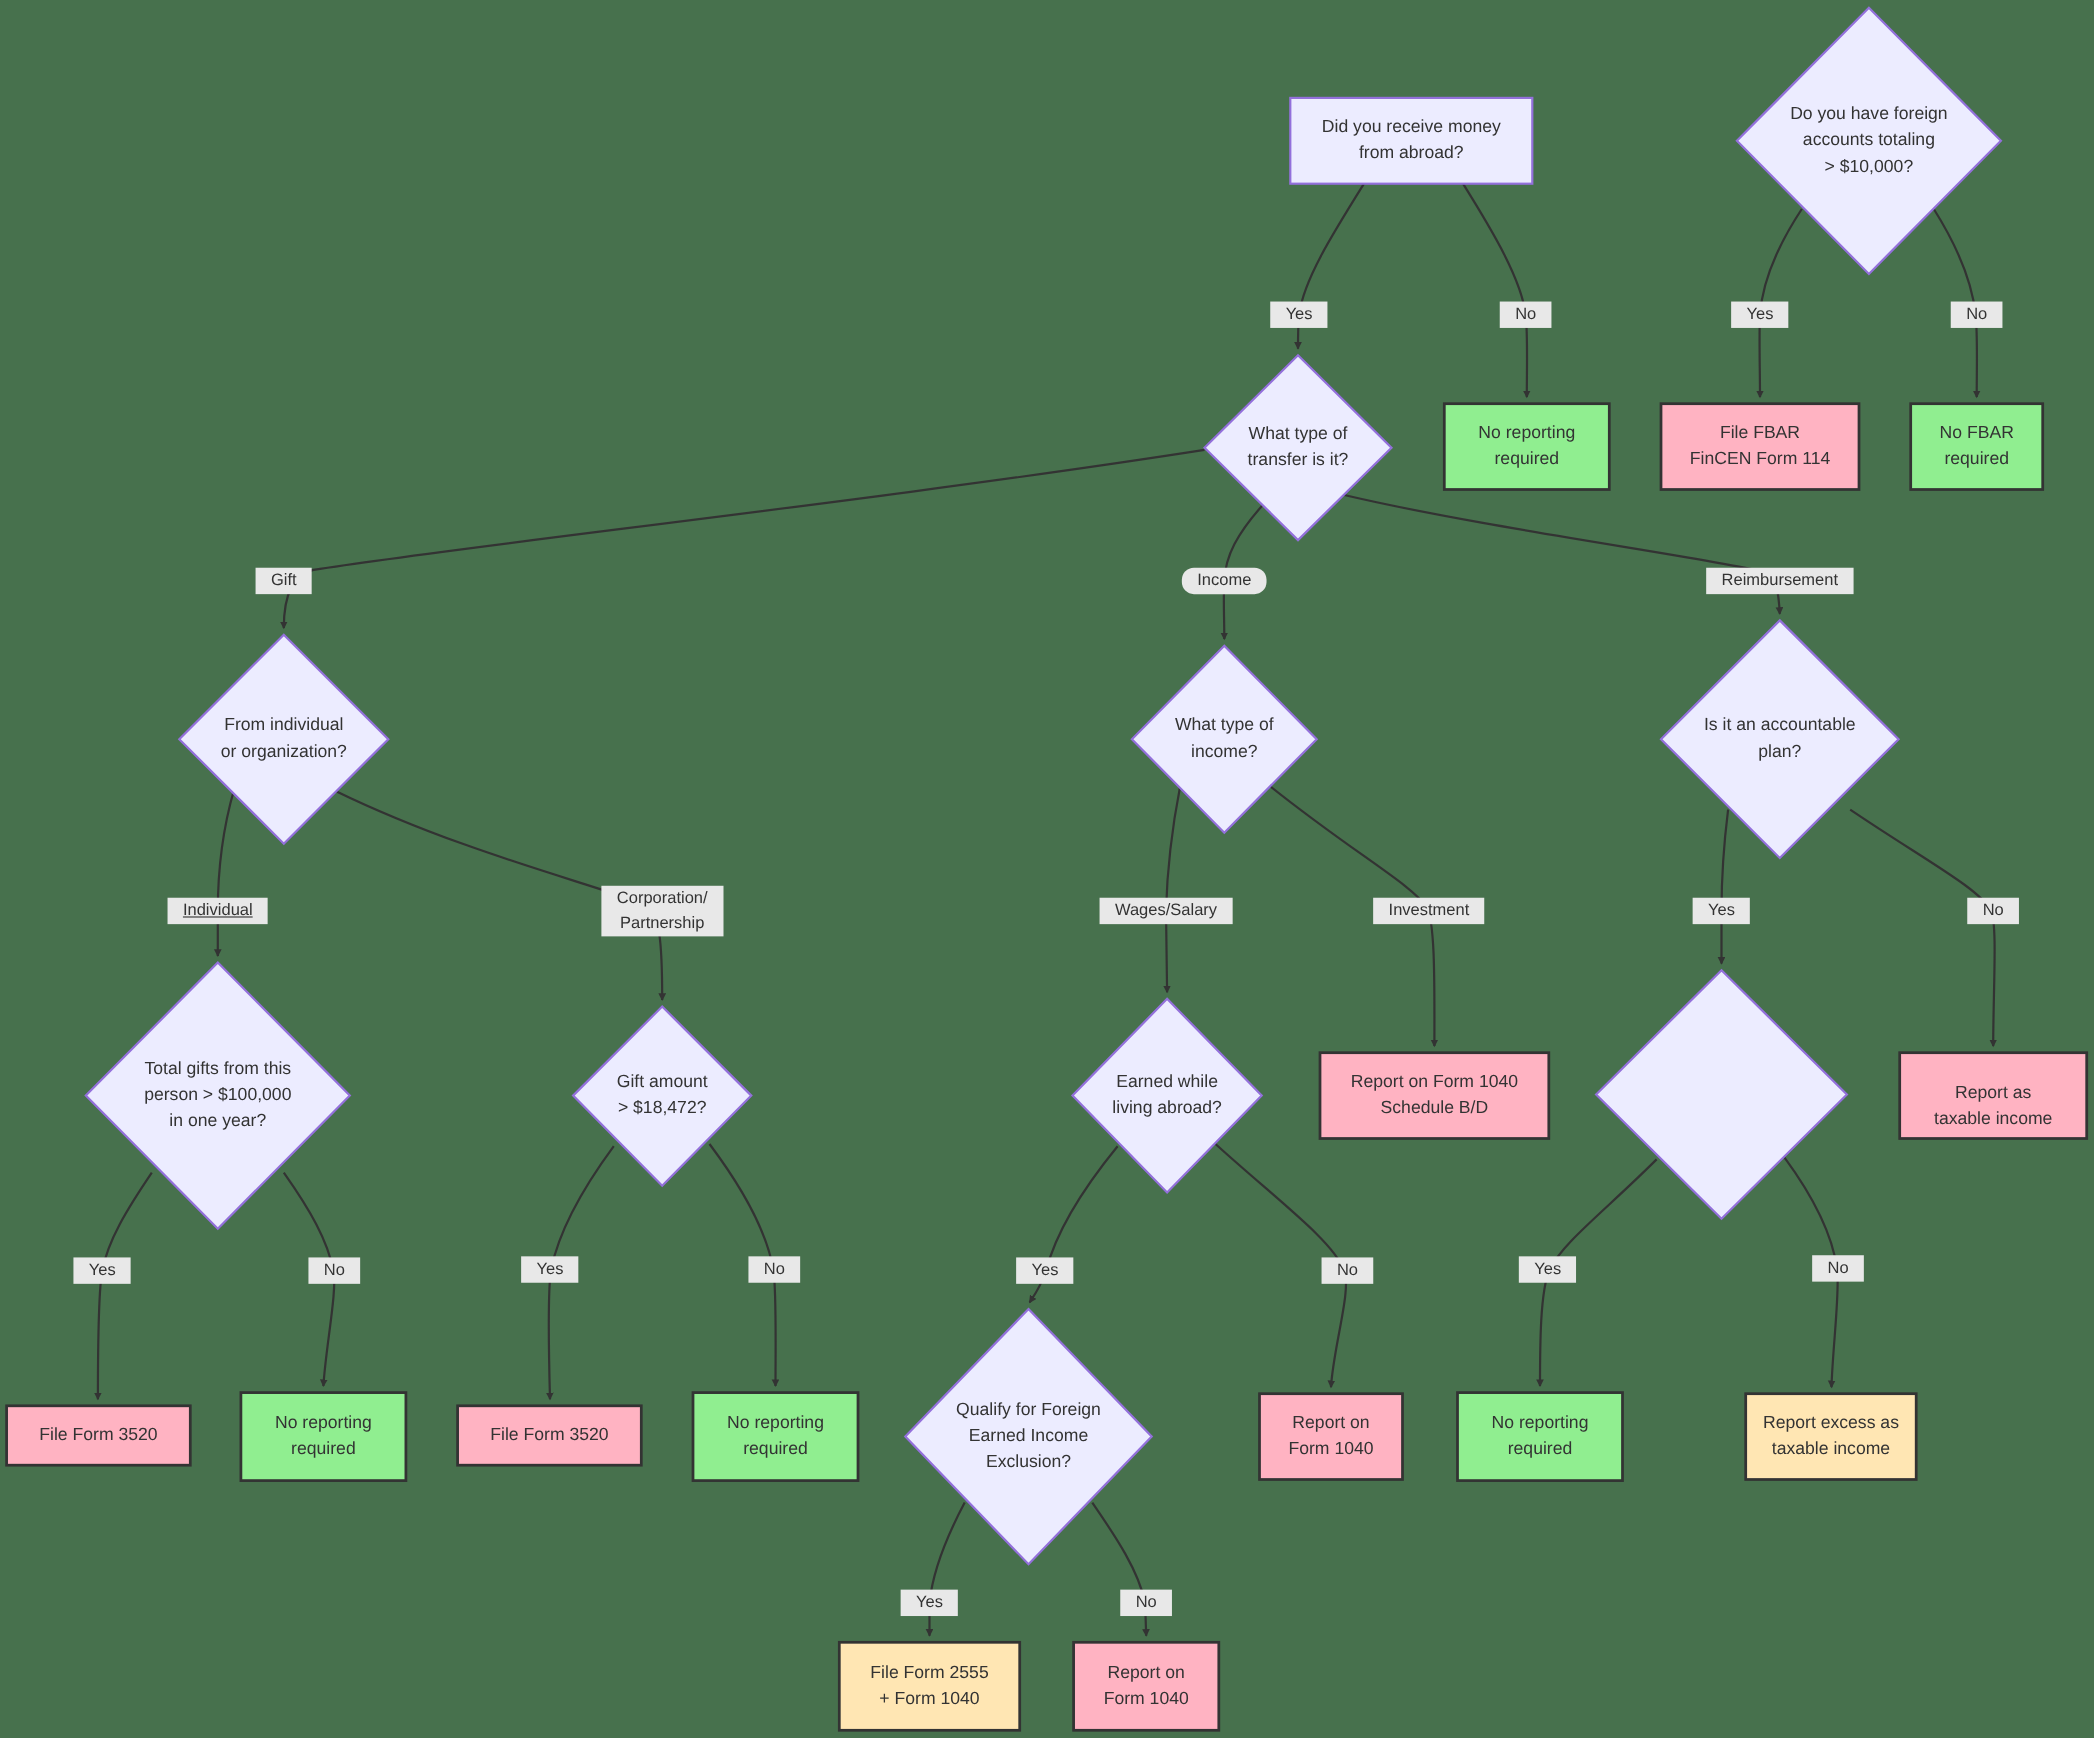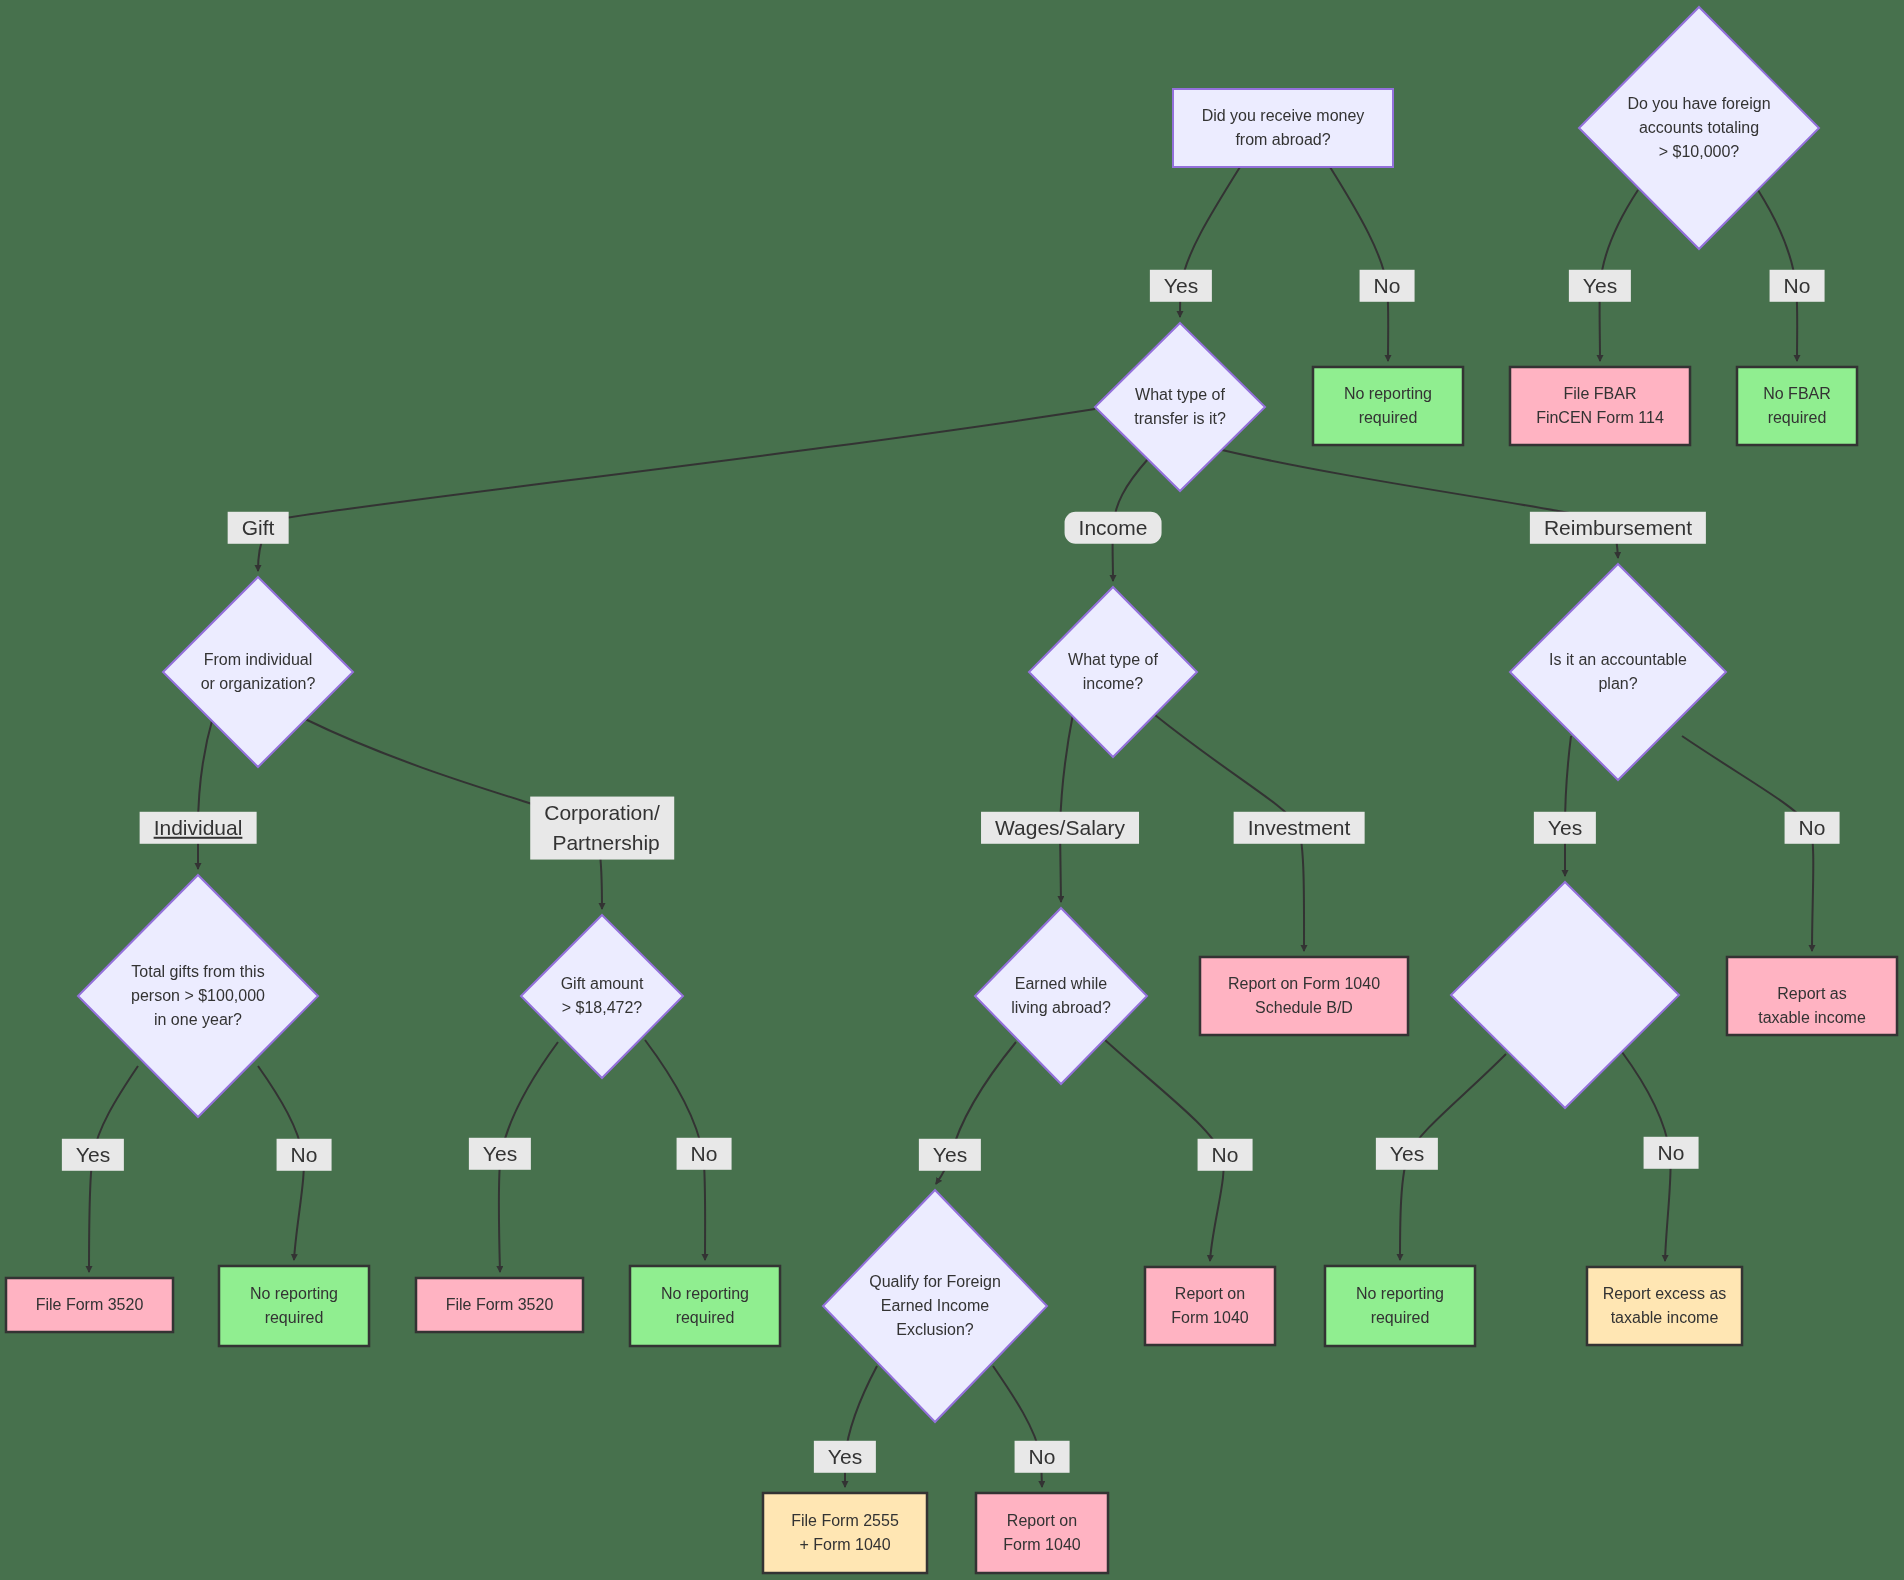--- a/index.html
+++ b/index.html
@@ -35,21 +35,21 @@
     color:var(--text_color,#333333);
     font-size:16px;line-height:1.5;
     white-space:pre-line;
     pointer-events:none;
   }
   .edge-label{
     position:absolute;
     transform:translate(-50%,-50%);
     background:var(--label_bg,#E8E8E8);
     color:var(--text_color,#333333);
-    font-size:21px;line-height:1.45;
+    font-size:15px;line-height:1.45;
     padding:1px 14px;
     text-align:center;
     white-space:pre-line;
     pointer-events:none;
   }
 </style>
 </head>
 <body>
 
 <div id="canvas">
@@ -167,21 +167,21 @@
 Form 1040</div>
 
   <div class="edge-label" style="left:1181px;top:286px;">Yes</div>
   <div class="edge-label" style="left:1387px;top:286px;">No</div>
   <div class="edge-label" style="left:1600px;top:286px;">Yes</div>
   <div class="edge-label" style="left:1797px;top:286px;">No</div>
   <div class="edge-label" style="left:258px;top:528px;">Gift</div>
   <div class="edge-label" style="left:1113px;top:528px;border-radius:11px;">Income</div>
   <div class="edge-label" style="left:1618px;top:528px;">Reimbursement</div>
   <div class="edge-label" style="left:198px;top:828px;text-decoration:underline;">Individual</div>
-  <div class="edge-label" style="left:602px;top:828px;text-align:right;">Corporation/
+  <div class="edge-label" style="left:602px;top:828px;">Corporation/
 Partnership</div>
   <div class="edge-label" style="left:1060px;top:828px;">Wages/Salary</div>
   <div class="edge-label" style="left:1299px;top:828px;">Investment</div>
   <div class="edge-label" style="left:1565px;top:828px;">Yes</div>
   <div class="edge-label" style="left:1812px;top:828px;">No</div>
   <div class="edge-label" style="left:93px;top:1155px;">Yes</div>
   <div class="edge-label" style="left:304px;top:1155px;">No</div>
   <div class="edge-label" style="left:500px;top:1154px;">Yes</div>
   <div class="edge-label" style="left:704px;top:1154px;">No</div>
   <div class="edge-label" style="left:950px;top:1155px;">Yes</div>

